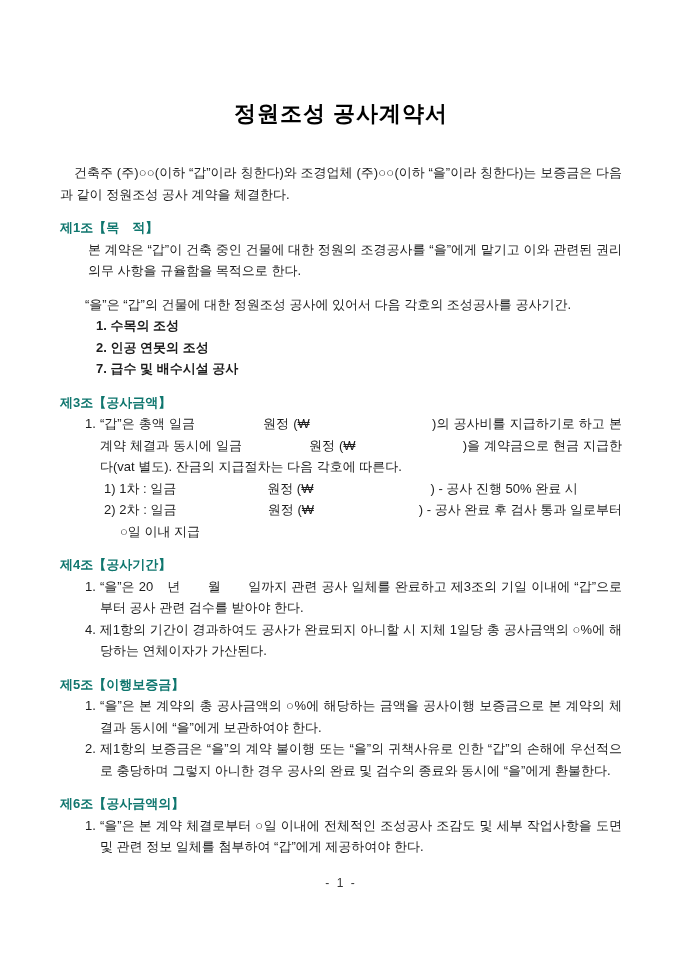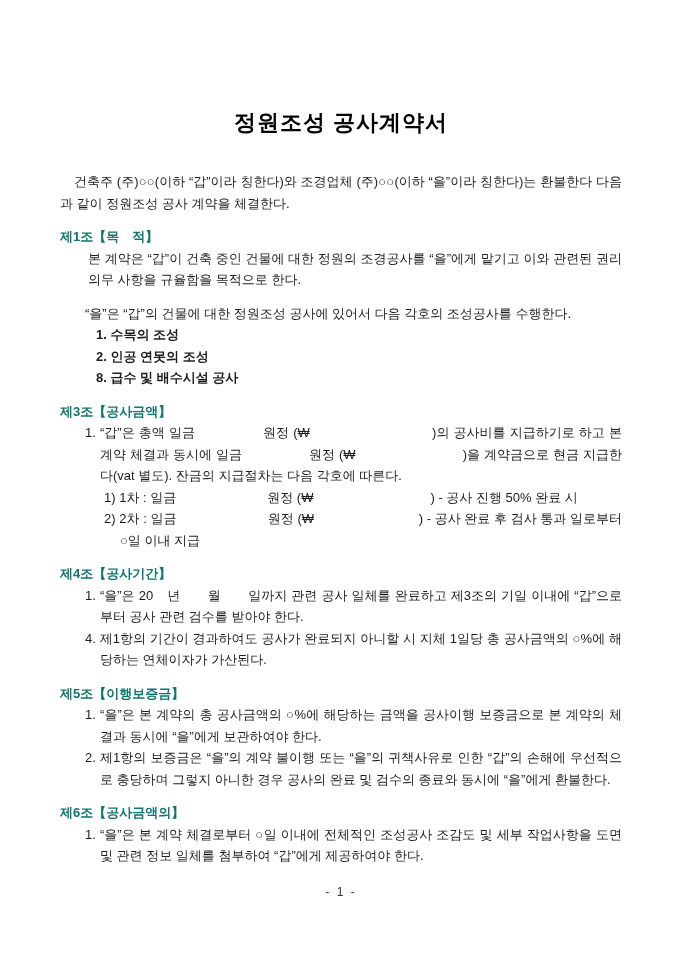--- a/index.html
+++ b/index.html
@@ -11,21 +11,21 @@
     background: #ffffff;
     box-sizing: border-box;
     padding: 0 58px 0 60px;
     overflow: hidden;
     font-family: "Liberation Sans", sans-serif;
     font-size: 13px;
     line-height: 21.5px;
     color: #1c1c1c;
   }
   .doc-title {
-    margin: 12px;
+    margin: 3px;
     padding-top: 96px;
     text-align: center;
     font-size: 22px;
     font-weight: bold;
     letter-spacing: 1px;
     line-height: 30px;
     color: #000;
   }
   .intro {
     margin: 33px 0 0 0;
@@ -52,35 +52,35 @@
     letter-spacing: 2px;
   }
 </style>
 </head>
 <body>
 
 <div class="page">
 
   <h1 class="doc-title">정원조성 공사계약서</h1>
 
-  <p class="intro">건축주 (주)○○(이하 “갑”이라 칭한다)와 조경업체 (주)○○(이하 “을”이라 칭한다)는 환불한다 다음과 같이 정원조성 공사 계약을 체결한다.</p>
+  <p class="intro">건축주 (주)○○(이하 “갑”이라 칭한다)와 조경업체 (주)○○(이하 “을”이라 칭한다)는 보증금은 다음과 같이 정원조성 공사 계약을 체결한다.</p>
 
   <section>
     <div class="sec-h">제1조【목　적】</div>
     <div class="clause">
       <p class="p-plain">본 계약은 “갑”이 건축 중인 건물에 대한 정원의 조경공사를 “을”에게 맡기고 이와 관련된 권리의무 사항을 규율함을 목적으로 한다.</p>
     </div>
   </section>
 
   <section>
     <div class="clause">
-      <p class="p-lead">“을”은 “갑”의 건물에 대한 정원조성 공사에 있어서 다음 각호의 조성공사를 수행한다.</p>
+      <p class="p-lead">“을”은 “갑”의 건물에 대한 정원조성 공사에 있어서 다음 각호의 조성공사를 공사기간.</p>
       <p class="p-numitem">1. 수목의 조성</p>
       <p class="p-numitem">2. 인공 연못의 조성</p>
-      <p class="p-numitem">8. 급수 및 배수시설 공사</p>
+      <p class="p-numitem">7. 급수 및 배수시설 공사</p>
     </div>
   </section>
 
   <section>
     <div class="sec-h">제3조【공사금액】</div>
     <div class="clause">
       <p class="p-hang1">1. “갑”은 총액 일금　　　　　원정 (₩　　　　　　　　　)의 공사비를 지급하기로 하고 본 계약 체결과 동시에 일금　　　　　원정 (₩　　　　　　　　)을 계약금으로 현금 지급한다(vat 별도). 잔금의 지급절차는 다음 각호에 따른다.</p>
       <p class="p-hang2">1) 1차 : 일금　　　　　　　원정 (₩　　　　　　　　　) - 공사 진행 50% 완료 시</p>
       <p class="p-hang2">2) 2차 : 일금　　　　　　　원정 (₩　　　　　　　　) - 공사 완료 후 검사 통과 일로부터 ○일 이내 지급</p>
     </div>

